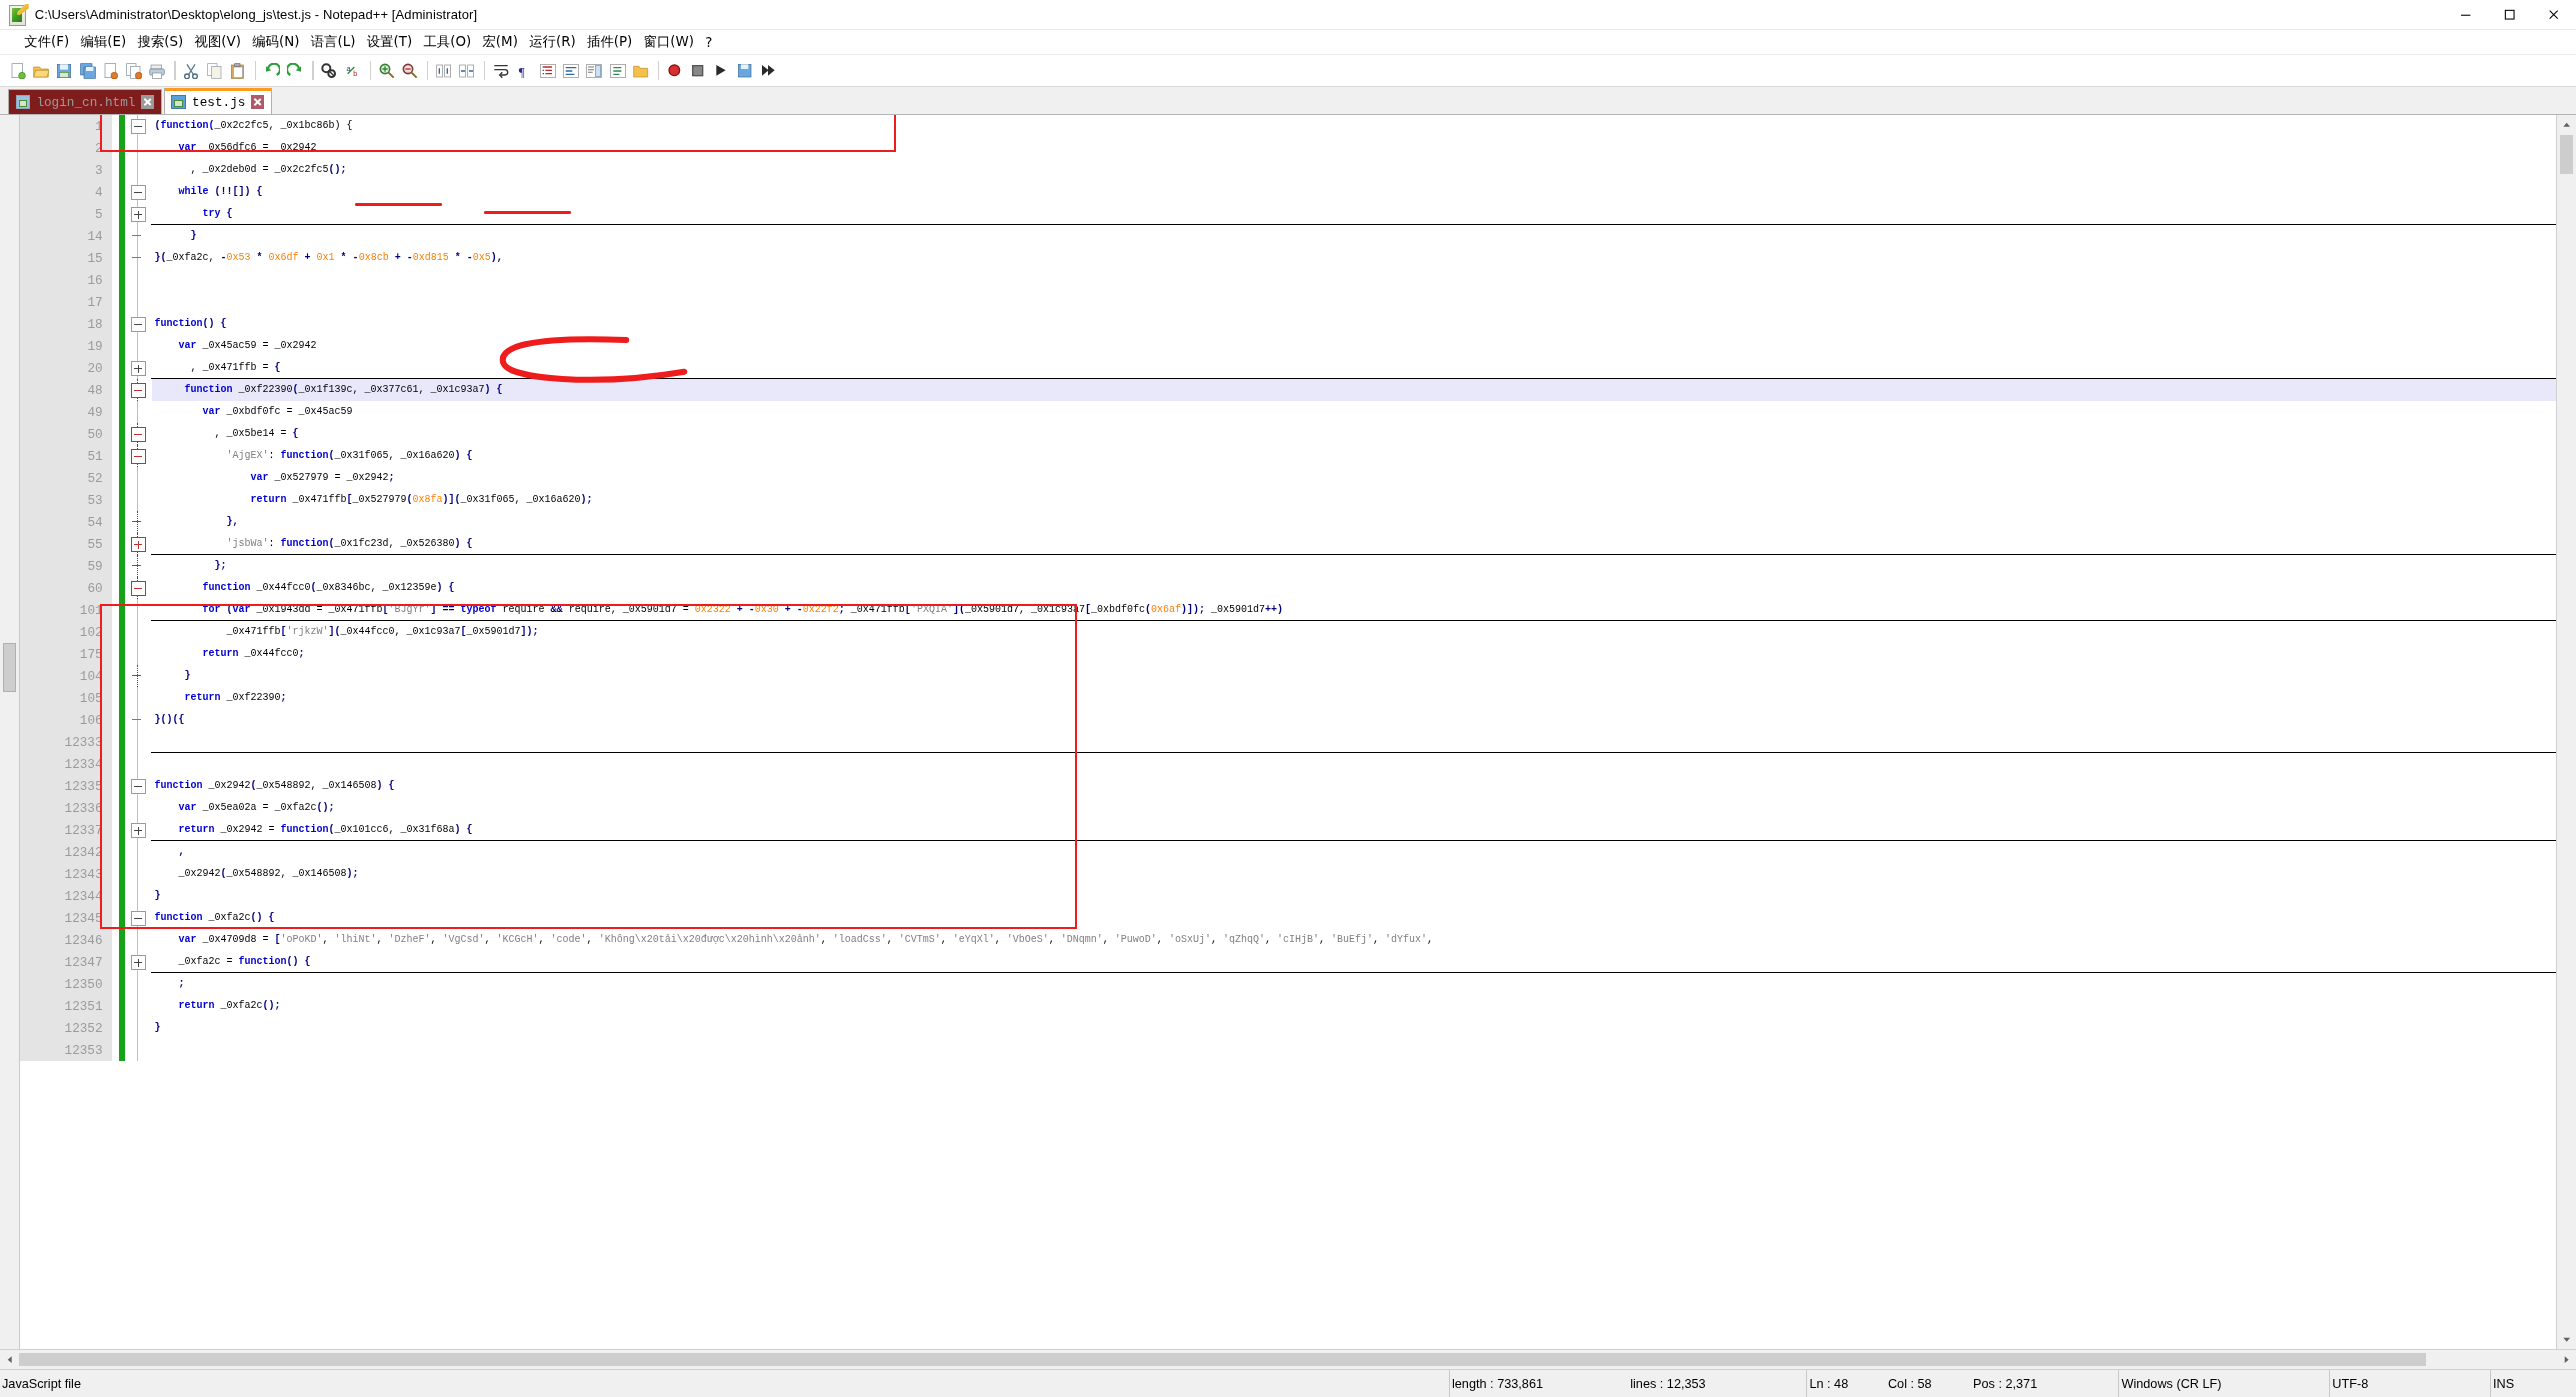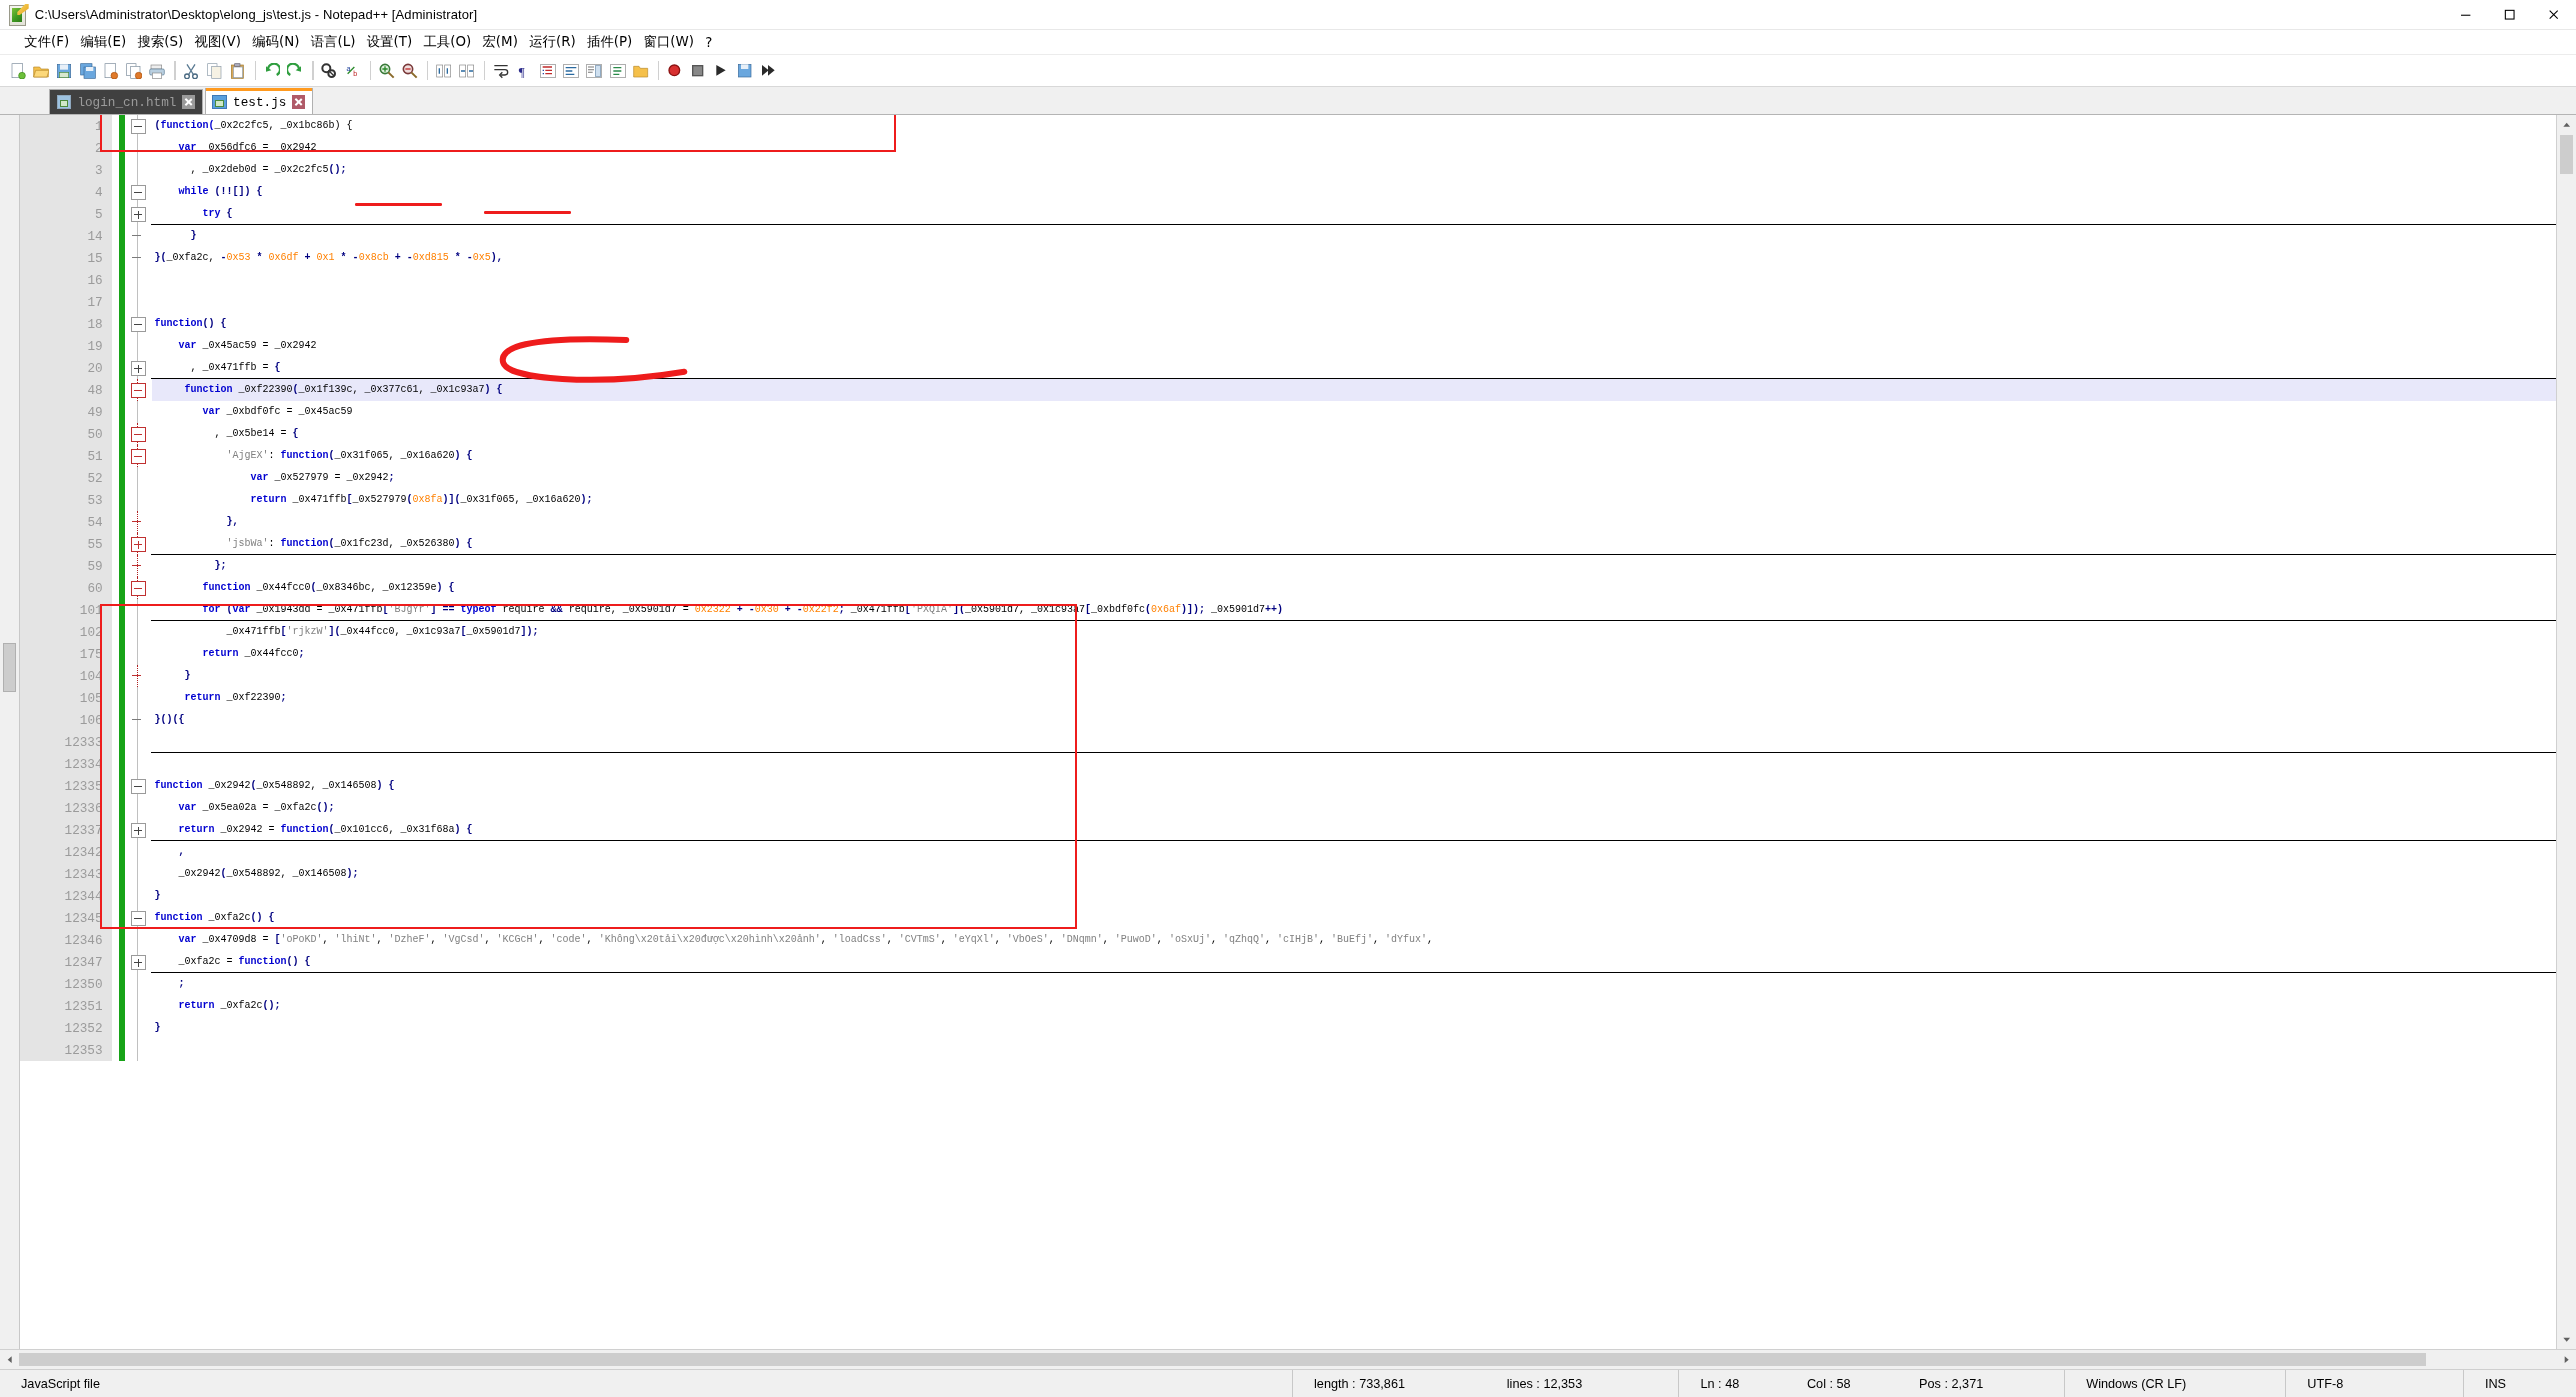--- a/index.html
+++ b/index.html
@@ -98,21 +98,21 @@
   }
   .tab{
     height:24px;display:flex;align-items:center;
     padding:0 6.7px 0 6.7px;
     background:#dcdcdc;
     border:0.7px solid #b0b0b0;border-bottom:none;
     margin-right:2px;position:relative;
     font-family:"Liberation Mono","DejaVu Sans Mono",monospace;
     font-size:12.7px;
   }
-  .tab.inactive{color:#9a9a9a;background:#404040;margin-left:41px;}
+  .tab.inactive{color:#9a9a9a;background:#7f1d1d;}
   .tab.active{
     background:#ffffff;color:#000;
     border-top:none;
     padding-top:2px;
   }
   .tab.active:before{
     content:"";position:absolute;left:0;right:0;top:0;height:3.3px;background:#ff9a1f;
   }
   .tab-save-icon{
     width:14.7px;height:14.7px;margin-right:6px;flex:none;position:relative;
@@ -239,21 +239,21 @@
   .hscrollbar .thumb{position:absolute;left:0;top:2.7px;width:2407px;height:13.4px;background:#cdcdcd;}
 
   
   .statusbar{
     height:28px;min-height:28px;background:#f0f0f0;
     border-top:0.7px solid #cfcfcf;
     display:flex;align-items:center;
     font-size:12.7px;color:#000;
   }
   .sb-cell{
-    padding:0 21px;height:100%;display:flex;align-items:center;
+    padding:0 2px;height:100%;display:flex;align-items:center;
     white-space:nowrap;
   }
   .sb-cell.b{border-left:0.7px solid #c8c8c8;}
   .sb-grow{flex:1;}
 </style>
 </head>
 <body>
 
 <div class="app">
 

